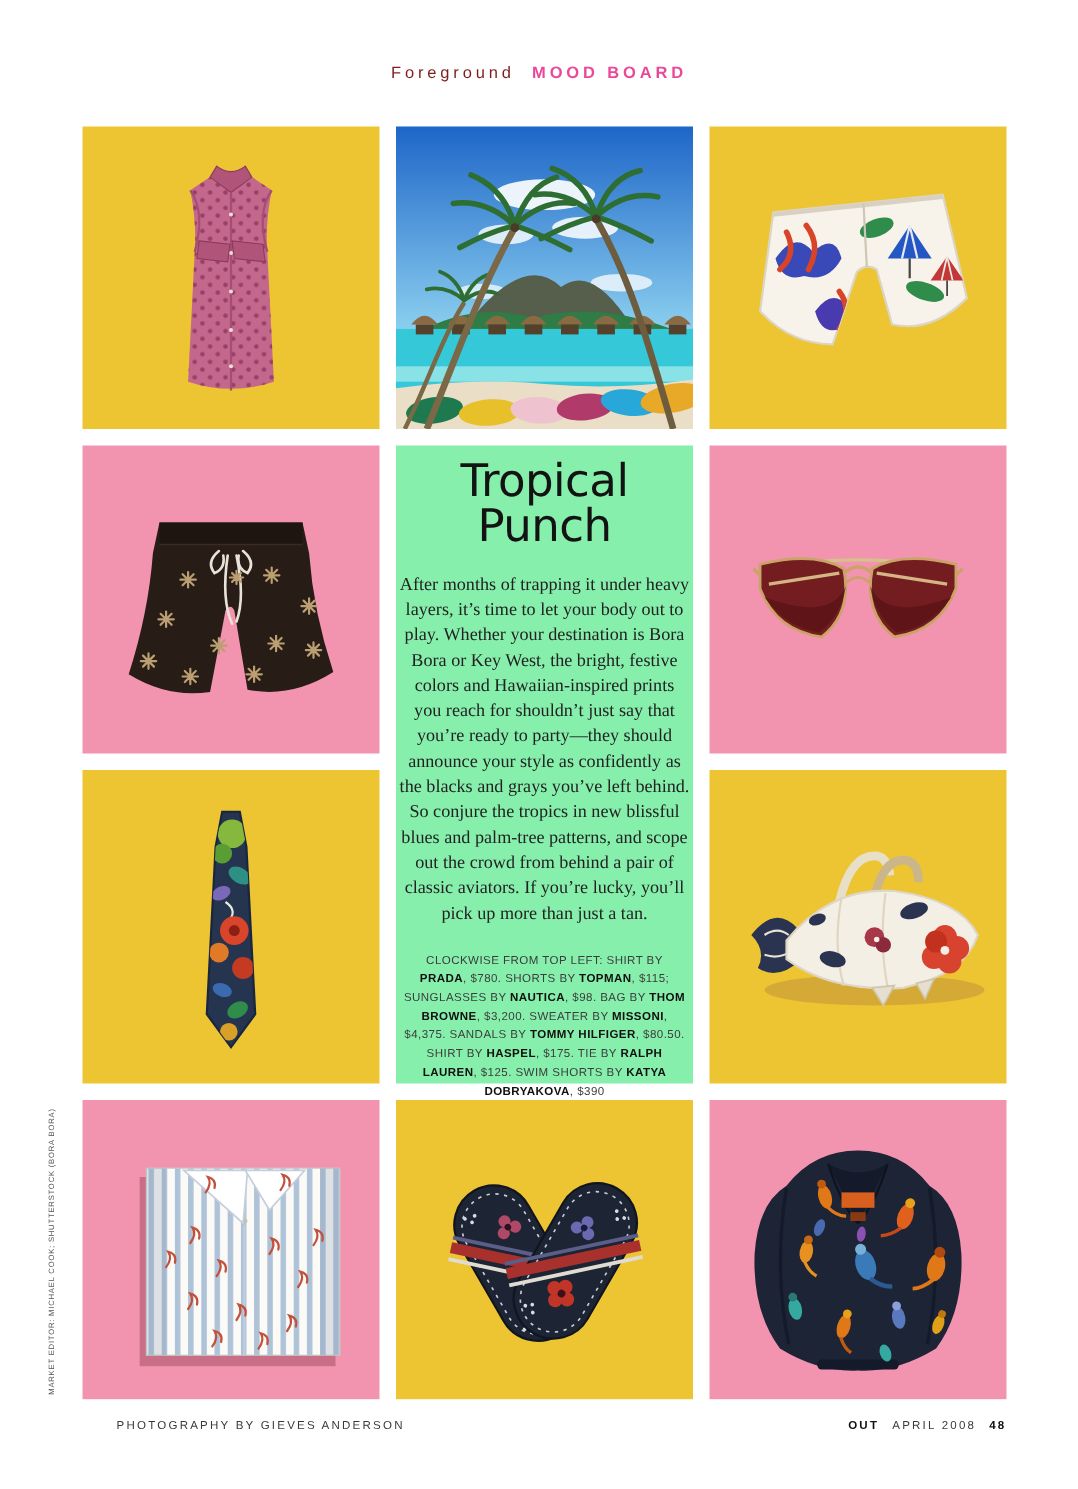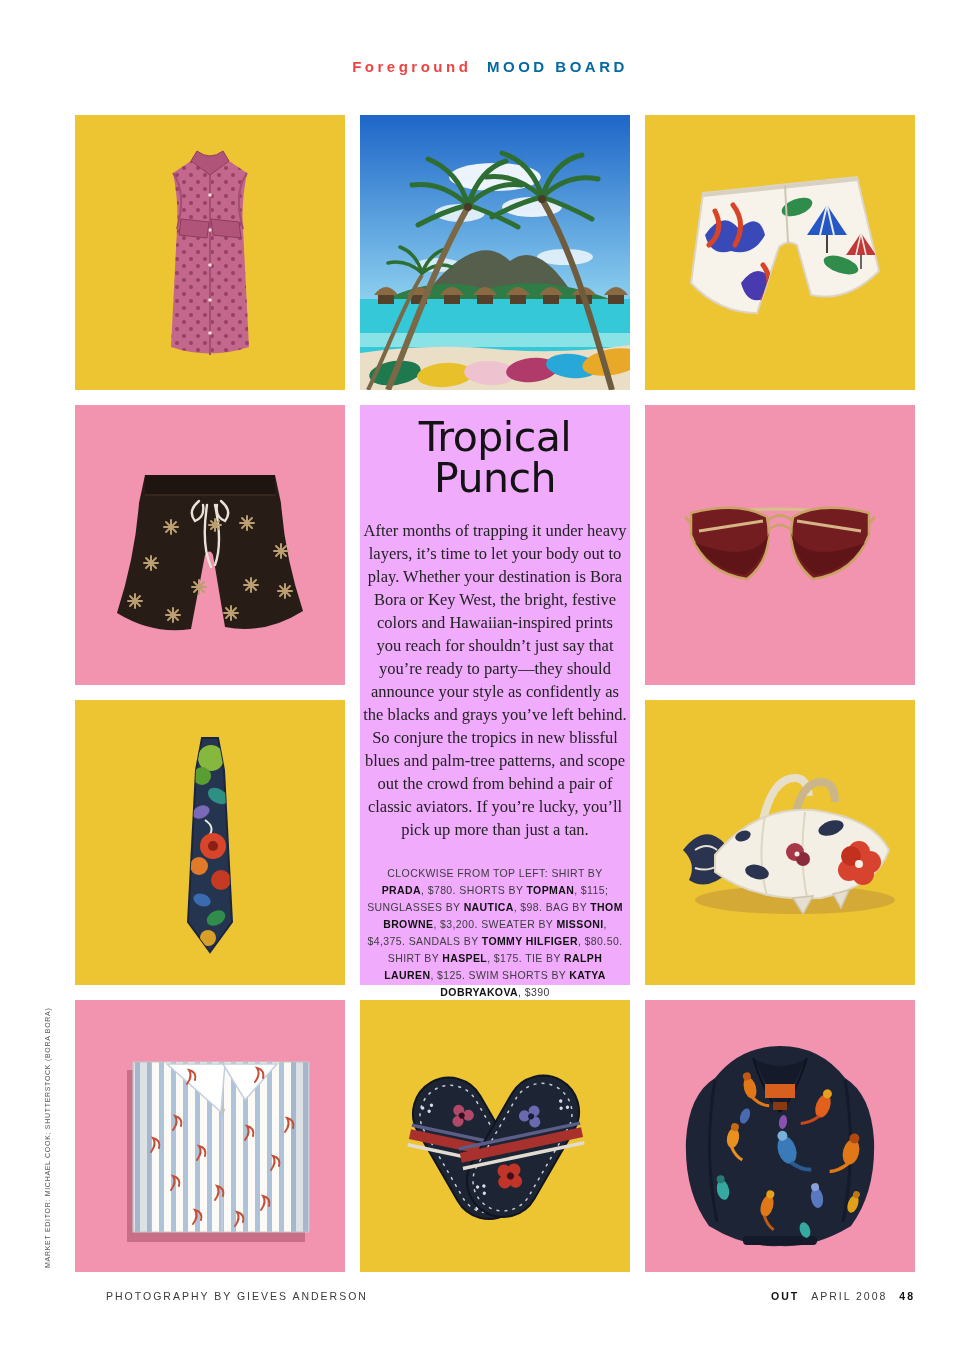--- a/index.html
+++ b/index.html
@@ -2,36 +2,36 @@
 <html><head>
 <meta charset="utf-8">
 <style>
   html,body{margin:0;padding:0;}
   body{
     width:980px;height:1354px;position:relative;background:#ffffff;
     font-family:"Liberation Sans",sans-serif;color:#1a1a1a;overflow:hidden;
   }
   
   .masthead{position:absolute;top:58px;left:0;width:100%;text-align:center;font-size:15px;letter-spacing:3.5px;}
-  .masthead .kicker{font-weight:bold;color:#ef4444;}
-  .masthead .section{font-weight:bold;color:#0369a1;margin-left:8px;}
+  .masthead .kicker{font-weight:normal;color:#7f1d1d;}
+  .masthead .section{font-weight:bold;color:#ec4899;margin-left:8px;}
   
   .grid{
     position:absolute;left:75px;top:115px;width:840px;
     display:grid;grid-template-columns:270px 270px 270px;
     grid-template-rows:275px 280px 285px 272px;gap:15px;
     grid-template-areas:"a b c" "d t e" "f t g" "h i j";
   }
   .cell{position:relative;overflow:hidden;}
   .cell svg{position:absolute;inset:0;width:100%;height:100%;display:block;}
   [data-bg="yellow"]{background:#edc431;}
   [data-bg="pink"]{background:#f293af;}
   [data-bg="photo"]{background:#2a7bd4;}
   
-  .textblock{grid-area:t;display:flex;flex-direction:column;align-items:center;text-align:center;padding-top:12px;background:#f0abfc;}
+  .textblock{grid-area:t;display:flex;flex-direction:column;align-items:center;text-align:center;padding-top:12px;background:#86efac;}
   .title{font-family:"DejaVu Sans",sans-serif;font-size:41px;line-height:1.0;letter-spacing:-0.5px;font-weight:normal;color:#131313;margin:0;}
   .title span{display:block;}
   .bodycopy{margin:20px 0 0 0;width:264px;font-family:"Liberation Serif",serif;font-size:16.5px;line-height:23px;color:#222;text-align:center;}
   .credits{margin-top:24px;width:258px;font-size:10.5px;line-height:17px;letter-spacing:0.4px;color:#3c3c3c;text-transform:uppercase;}
   .credits .b{font-weight:bold;color:#101010;text-align:right;}
   
   .footer{position:absolute;left:75px;right:65px;top:1290px;display:flex;justify-content:space-between;align-items:baseline;font-size:10.5px;letter-spacing:2px;color:#3a3a3a;padding-left:31px;}
   .folio span{margin-left:7px;}
   .folio .b{font-weight:bold;color:#111;}
   

